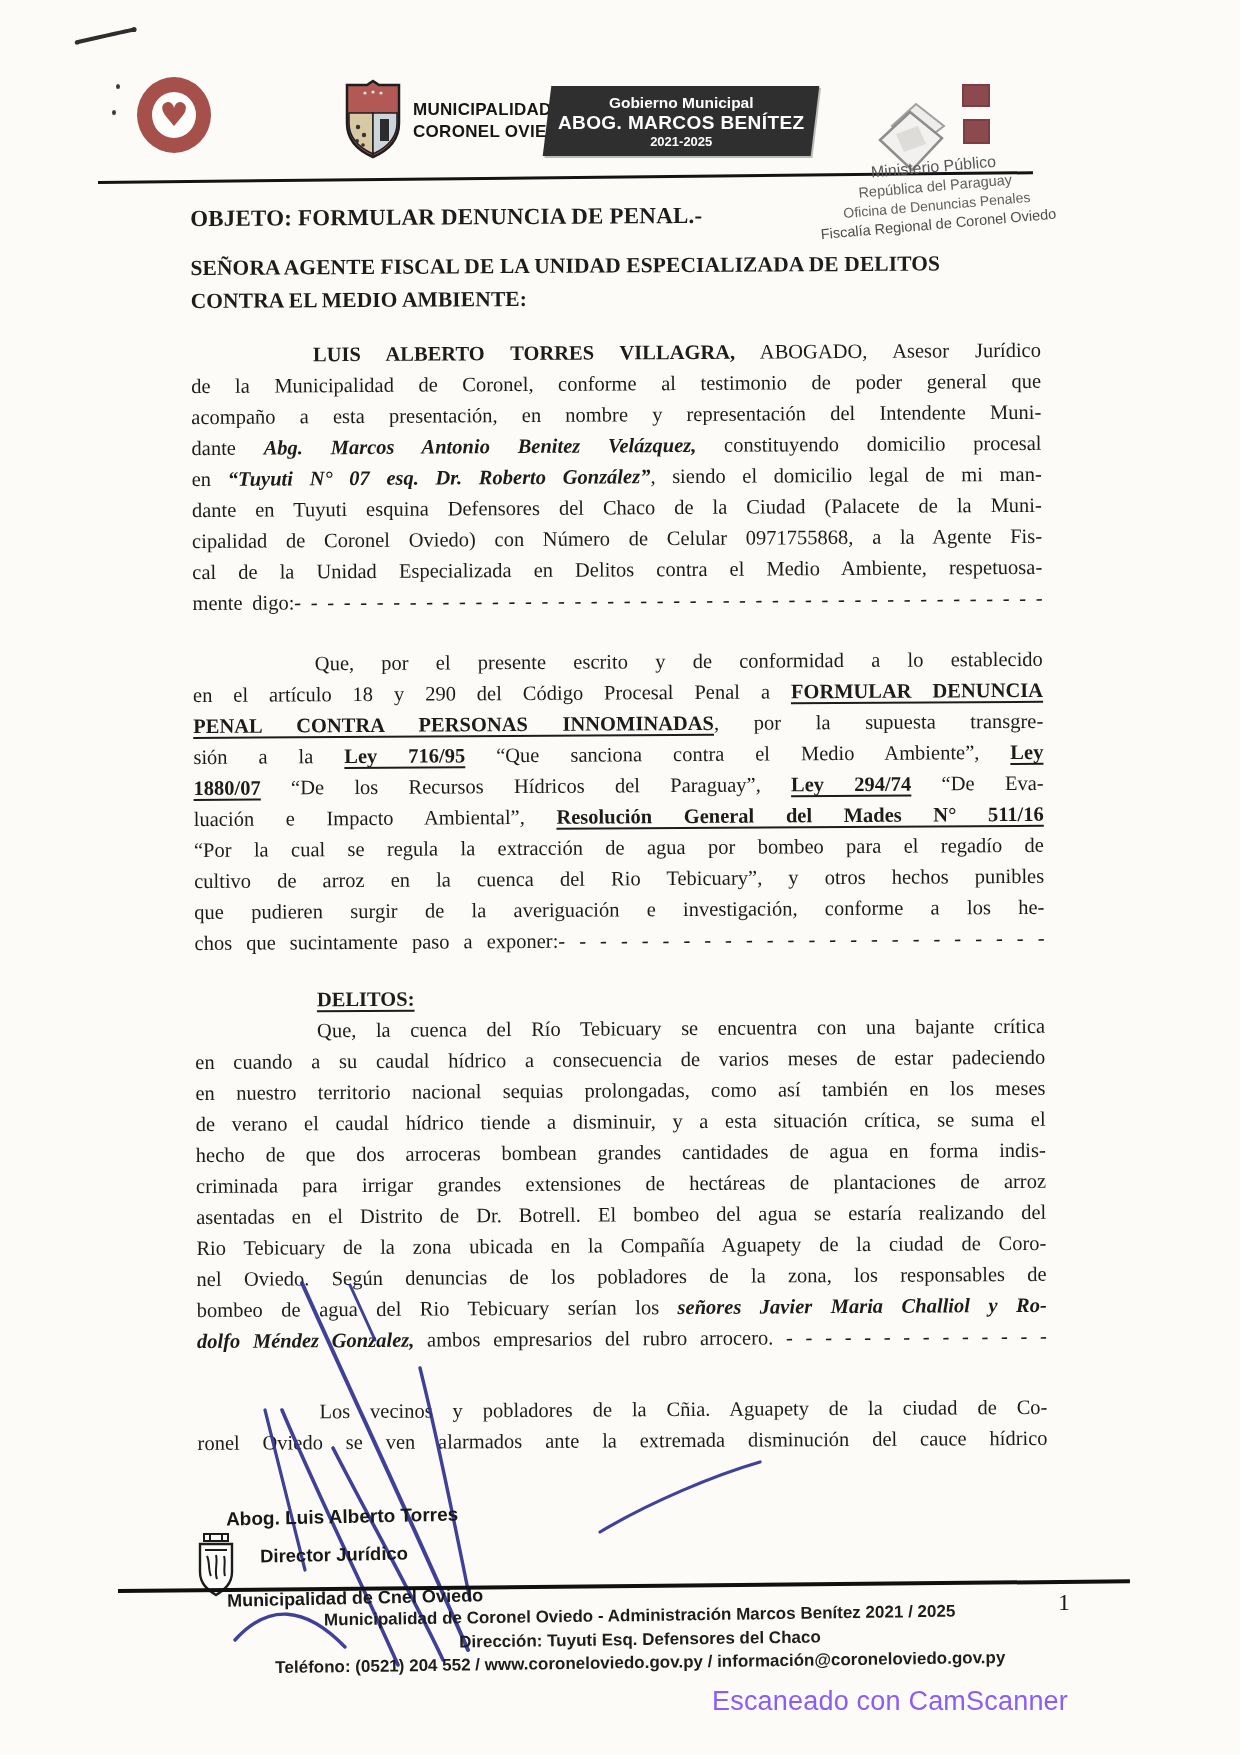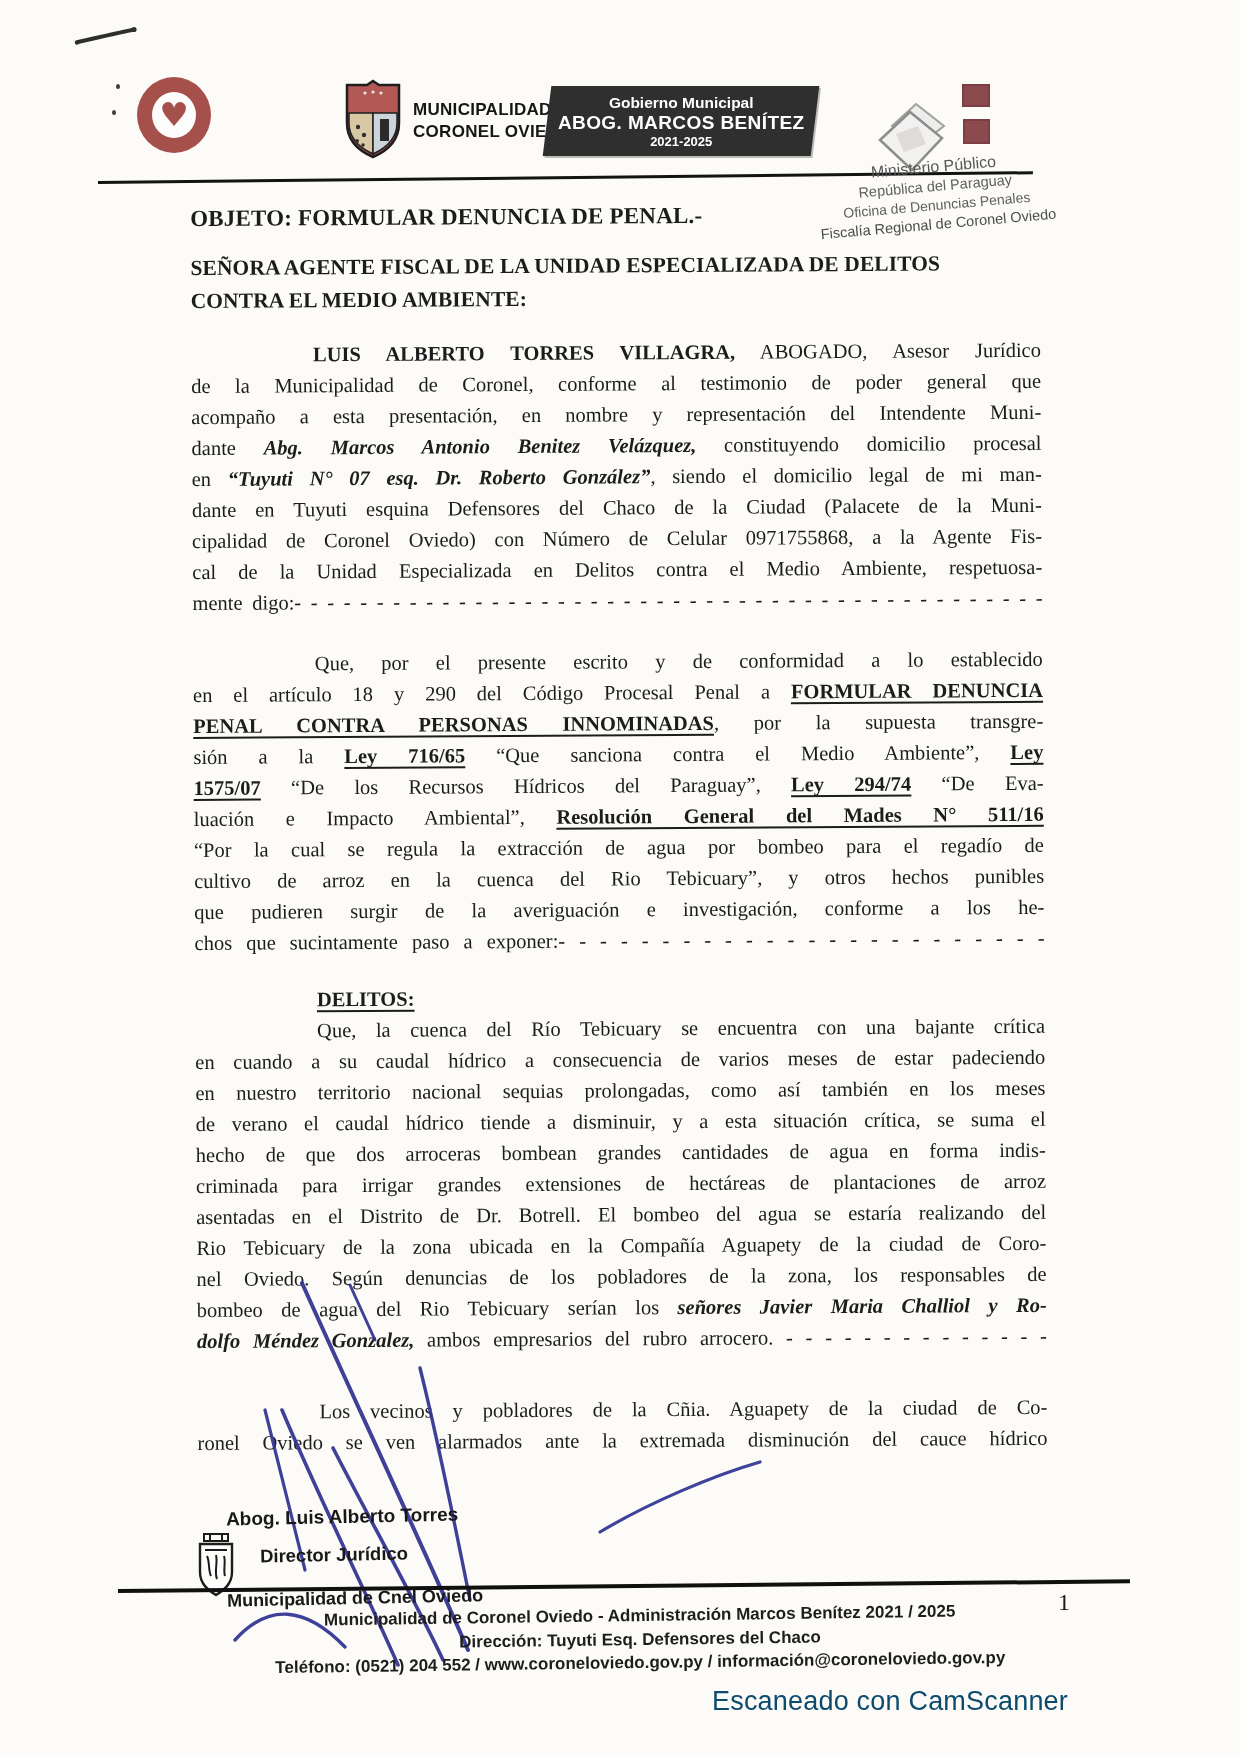--- a/index.html
+++ b/index.html
@@ -83,21 +83,21 @@
   .page-number{position:absolute;left:1058px;top:1589px;font-size:24px;color:#1a1a1a;}
   .footer-info{
     position:absolute;left:190px;top:1604px;width:900px;text-align:center;
     font-family:"Liberation Sans","DejaVu Sans",sans-serif;font-weight:bold;
     font-size:17px;line-height:23.5px;color:#1d1d1d;
     transform:rotate(-0.8deg);transform-origin:center;
   }
   .camscanner{
     position:absolute;left:712px;top:1686px;
     font-family:"Liberation Sans","DejaVu Sans",sans-serif;
-    font-size:27px;color:#0c4a6e;letter-spacing:.2px;
+    font-size:27px;color:#8b5cf6;letter-spacing:.2px;
   }
 </style>
 </head>
 <body>
 
 <div class="page">
 
   <svg class="pen-mark" width="110" height="40" viewBox="0 0 110 40">
     <path d="M18 24 C40 19 62 14 72 12" stroke="#2e2e2e" stroke-width="4" fill="none" stroke-linecap="round"></path>
     <circle cx="74" cy="11.5" r="2.6" fill="#2e2e2e"></circle>
@@ -170,22 +170,22 @@
           <div class="ln"><span>en </span><span class="bi">“Tuyuti N° 07 esq. Dr. Roberto González”</span><span>, siendo el domicilio legal de mi man-</span></div>
           <div class="ln"><span>dante en Tuyuti esquina Defensores del Chaco de la Ciudad (Palacete de la Muni-</span></div>
           <div class="ln"><span>cipalidad de Coronel Oviedo) con Número de Celular 0971755868, a la Agente Fis-</span></div>
           <div class="ln"><span>cal de la Unidad Especializada en Delitos contra el Medio Ambiente, respetuosa-</span></div>
           <div class="ln"><span>mente digo:- - - - - - - - - - - - - - - - - - - - - - - - - - - - - - - - - - - - - - - - - - - - - -</span></div>
         </div>
         <div class="blk">
           <div class="ln ind"><span>Que, por el presente escrito y de conformidad a lo establecido</span></div>
           <div class="ln"><span>en el artículo 18 y 290 del Código Procesal Penal a </span><span class="bu">FORMULAR DENUNCIA</span></div>
           <div class="ln"><span class="bu">PENAL CONTRA PERSONAS INNOMINADAS</span><span>, por la supuesta transgre-</span></div>
-          <div class="ln"><span>sión a la </span><span class="bu">Ley 716/65</span><span> “Que sanciona contra el Medio Ambiente”, </span><span class="bu">Ley</span></div>
-          <div class="ln"><span class="bu">1575/07</span><span> “De los Recursos Hídricos del Paraguay”, </span><span class="bu">Ley 294/74</span><span> “De Eva-</span></div>
+          <div class="ln"><span>sión a la </span><span class="bu">Ley 716/95</span><span> “Que sanciona contra el Medio Ambiente”, </span><span class="bu">Ley</span></div>
+          <div class="ln"><span class="bu">1880/07</span><span> “De los Recursos Hídricos del Paraguay”, </span><span class="bu">Ley 294/74</span><span> “De Eva-</span></div>
           <div class="ln"><span>luación e Impacto Ambiental”, </span><span class="bu">Resolución General del Mades N° 511/16</span></div>
           <div class="ln"><span>“Por la cual se regula la extracción de agua por bombeo para el regadío de</span></div>
           <div class="ln"><span>cultivo de arroz en la cuenca del Rio Tebicuary”, y otros hechos punibles</span></div>
           <div class="ln"><span>que pudieren surgir de la averiguación e investigación, conforme a los he-</span></div>
           <div class="ln"><span>chos que sucintamente paso a exponer:- - - - - - - - - - - - - -  - - - - - -  - - - -</span></div>
         </div>
         <div class="blk">
           <div class="ln ind nj"><span class="bu">DELITOS:</span></div>
         </div>
         <div class="blk">

